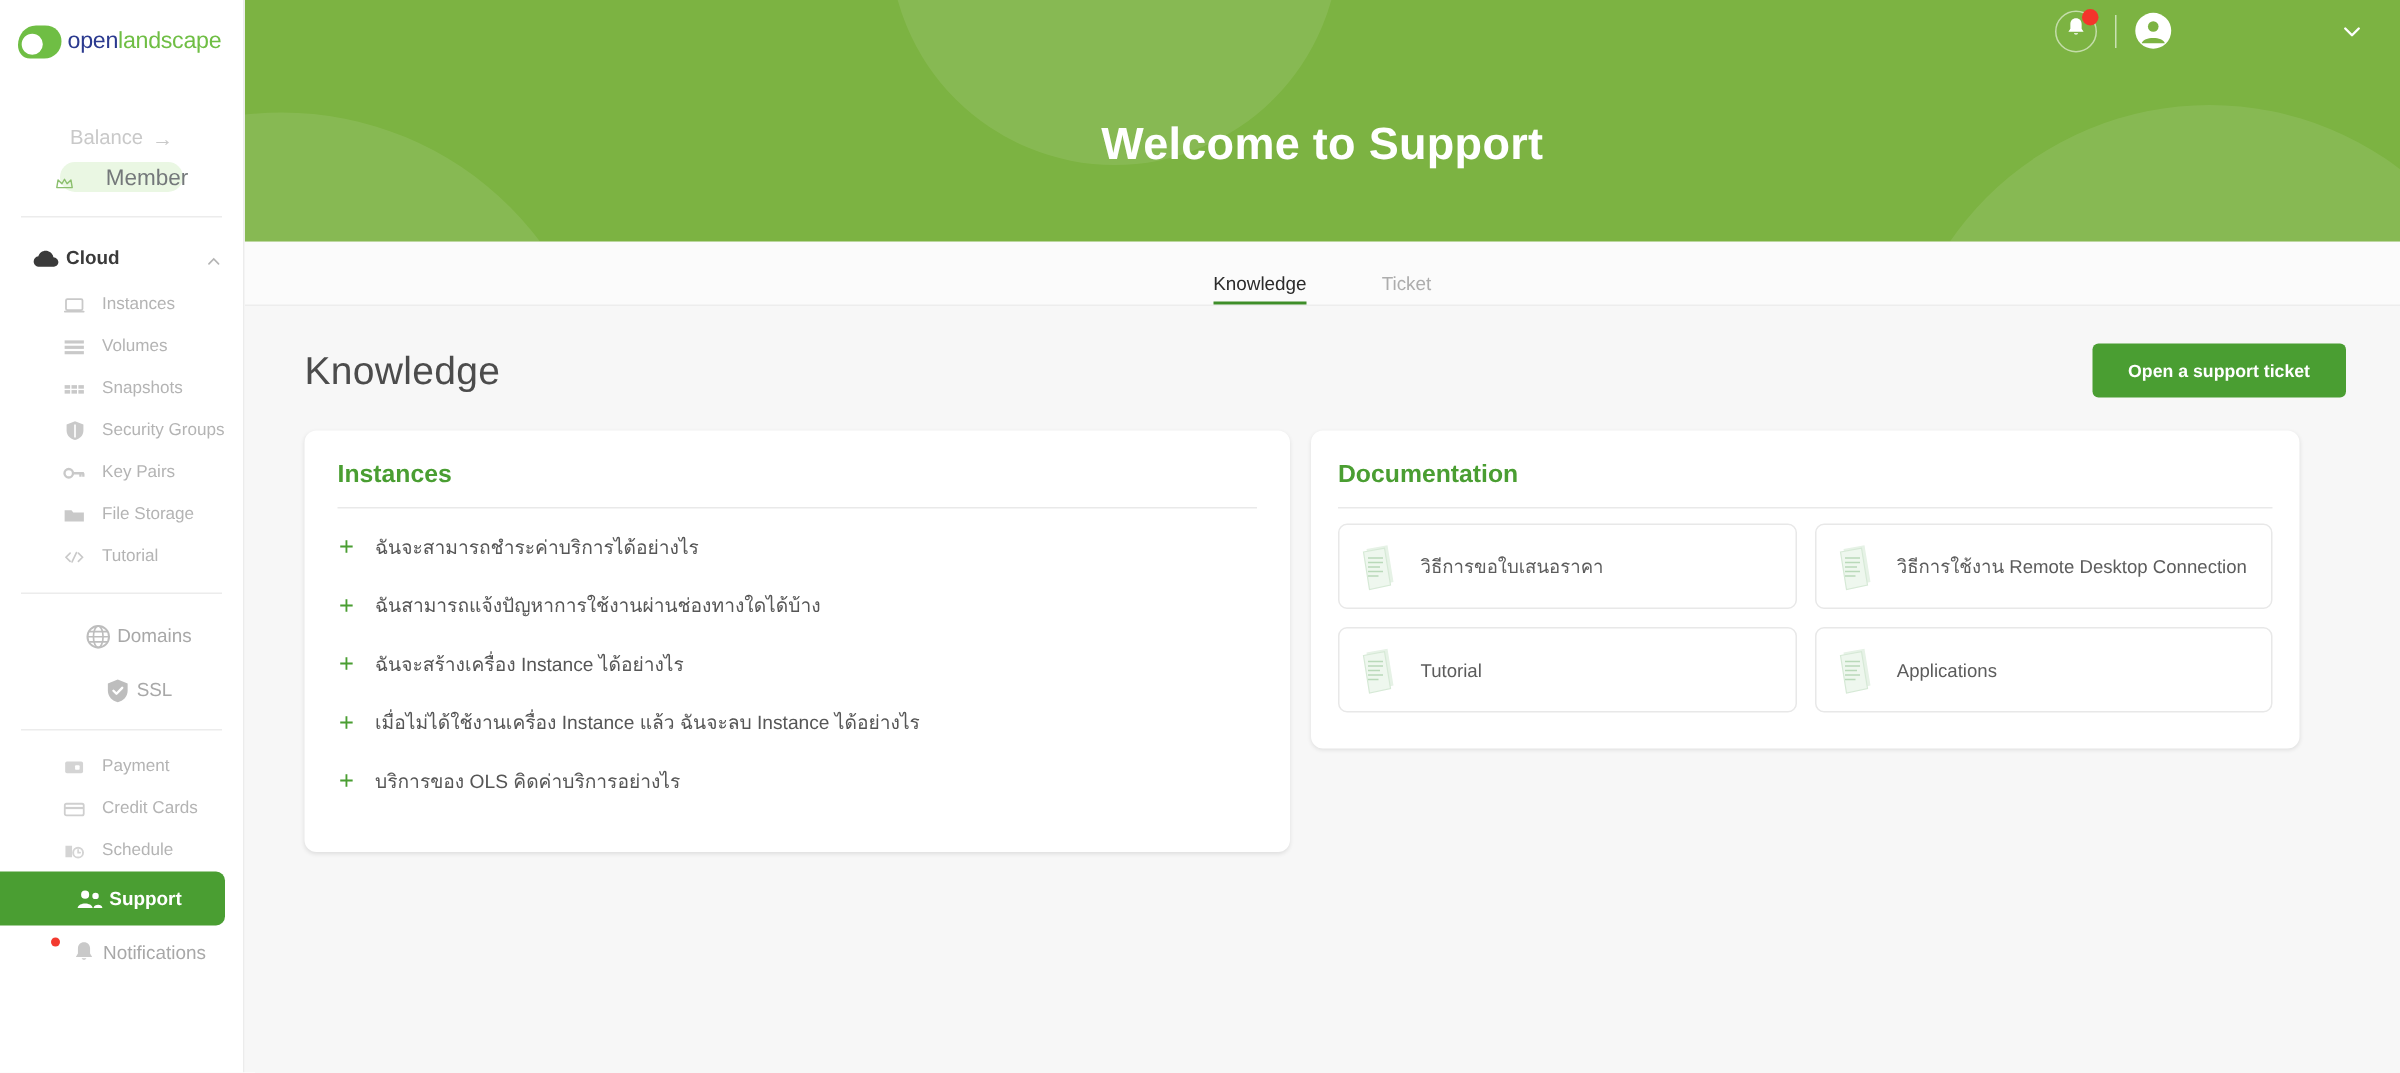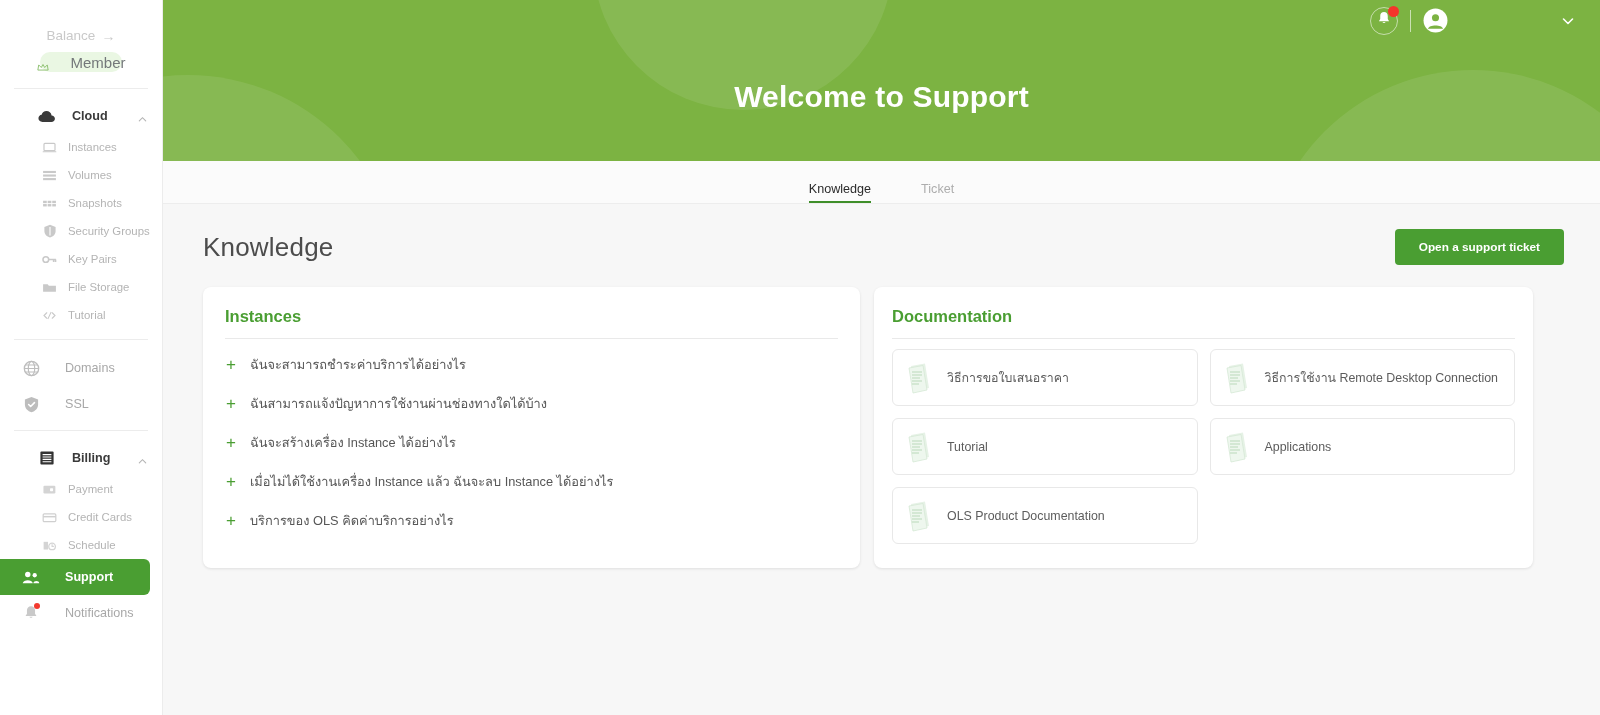--- a/index.html
+++ b/index.html
@@ -46,39 +46,40 @@
     gap: 23px;
     font-size: 15px; color: #74787a;
   }
   .crown { width: 11px; height: 8px; display: block; }
 
   .nav { margin-top: 14px; }
   .nav-sep { height: 1px; background: #ececec; margin: 0 14px 10px; }
 
   .nav-group-head {
     height: 34px; display: flex; align-items: center;
-    padding: 0 14px 0 38px;
+    padding: 0 14px 0 22px;
     cursor: pointer;
-    gap: 16px;
+    gap: 4px;
   }
   .nav-group-head .gi { width: 18px; height: 18px; flex: 0 0 18px; display:flex; align-items:center; justify-content:center;}
   .nav-group-head .lbl { font-size: 12.6px; font-weight: bold; color: #3a3a3a; flex: 1; }
   .chev { width: 11px; height: 11px; opacity: .55; }
 
   .nav-item {
     height: 28px; display: flex; align-items: center;
     padding-left: 42px; gap: 11px; cursor: pointer;
   }
   .nav-item .ii { width: 15px; height: 15px; flex: 0 0 15px; display:flex;align-items:center;justify-content:center;}
   .nav-item .lbl { font-size: 11.4px; color: #b4b4b4; }
 
   .nav-top {
     height: 36px; display: flex; align-items: center;
-    padding-left: 22px; gap: 25px; cursor: pointer;
+    padding-left: 22px; gap: 4px; cursor: pointer;
     position: relative;
+    justify-content: center;
   }
   .nav-top .ti { width: 18px; height: 18px; flex: 0 0 18px; display:flex;align-items:center;justify-content:center;}
   .nav-top .lbl { font-size: 12.6px; color: #a8a8a8; }
   .nav-top.active {
     background: #4a9e32;
     border-top-right-radius: 6px; border-bottom-right-radius: 6px;
     margin-right: 12px;
     height: 36px;
   }
   .nav-top.active .lbl { color: #ffffff; font-weight: bold; }
@@ -196,20 +197,30 @@
   .doc-icon { width: 30px; height: 32px; flex: 0 0 30px; }
   .doc-label { font-size: 12.4px; color: #5c5c5c; }
 </style>
 </head>
 <body>
 
 <div class="app">
 
   <aside class="sidebar">
 
+    <div class="logo-wrap">
+      <span class="logo-mark">
+        <svg viewBox="0 0 34 26" width="34" height="26">
+          <path d="M20 2 C27 2 31 7 31 12.5 C31 19 26 24 19.5 24 L10 24 C5 24 2 20 2 15 C2 8 7 2 14 2 Z" fill="#6fbe44"></path>
+          <circle cx="11.5" cy="14.5" r="7.6" fill="#ffffff"></circle>
+          <circle cx="11.5" cy="14.5" r="7.6" fill="none" stroke="#6fbe44" stroke-width="1.1"></circle>
+        </svg>
+      </span>
+      <span class="logo-text"><span class="logo-open">open</span><span class="logo-land">landscape</span></span>
+    </div>
 
     <div class="balance-row">
       <span>Balance</span>
       <span class="balance-arrow">→</span>
     </div>
 
     <div class="member-badge">
       <span class="crown">
         <svg viewBox="0 0 14 10" width="12" height="9">
             <path d="M1 8 L2 2 L5 5 L7 1.5 L9 5 L12 2 L13 8 Z" fill="none" stroke="#8bbf6d" stroke-width="1.1" stroke-linejoin="round"></path>
@@ -319,34 +330,20 @@
             <svg viewBox="0 0 16 16" width="17" height="17">
               <path d="M8 1 L14.2 3.4 V8 C14.2 11.6 11.5 14.4 8 15.2 C4.5 14.4 1.8 11.6 1.8 8 V3.4 Z" fill="#bdbdbd"></path>
               <path d="M5.3 8 L7.2 9.9 L10.8 6.2" fill="none" stroke="#fff" stroke-width="1.5" stroke-linecap="round" stroke-linejoin="round"></path>
             </svg>
           </span>
         <span class="lbl">SSL</span>
       </div>
 
       <div class="nav-sep" style="margin-top:8px"></div>
 
-      <div class="nav-group-head">
-        <span class="gi">
-          <svg viewBox="0 0 16 16" width="16" height="16">
-              <rect x="1.4" y="1.4" width="13.2" height="13.2" rx="1" fill="#333"></rect>
-              <path d="M3.6 4.6 H12.4 M3.6 7 H12.4 M3.6 9.4 H12.4 M3.6 11.8 H12.4" stroke="#fff" stroke-width="1.1"></path>
-            </svg>
-        </span>
-        <span class="lbl">Billing</span>
-        <span class="chev">
-          <svg viewBox="0 0 12 12" width="11" height="11">
-              <path d="M2.5 7.5 L6 4 L9.5 7.5" fill="none" stroke="#777" stroke-width="1.2" stroke-linecap="round"></path>
-            </svg>
-        </span>
-      </div>
 
       <div class="nav-item">
         <span class="ii">
             <svg viewBox="0 0 16 12" width="15" height="11">
               <rect x="1.4" y="1.8" width="13" height="8.6" rx="1.3" fill="#d4d4d4"></rect>
               <rect x="8.6" y="4.6" width="3.3" height="3.2" rx="0.6" fill="#fff"></rect>
             </svg>
           </span>
         <span class="lbl">Payment</span>
       </div>
@@ -514,30 +511,20 @@
               <span class="doc-icon">
                 <svg viewBox="0 0 30 32" width="30" height="32">
                     <path d="M6 4 L20 1.5 L24 26 L10 29 Z" fill="#e6f2e6"></path>
                     <path d="M4 6 L18 3.5 L22 28 L8 31 Z" fill="#eef7ee" stroke="#d6e9d6" stroke-width=".8"></path>
                     <path d="M7 10 H17 M7 13 H17 M7 16 H15 M7 19 H17 M7 22 H14" stroke="#b9d9b9" stroke-width="1.1"></path>
                   </svg>
               </span>
               <span class="doc-label">Applications</span>
             </div>
 
-            <div class="doc-card">
-              <span class="doc-icon">
-                <svg viewBox="0 0 30 32" width="30" height="32">
-                    <path d="M6 4 L20 1.5 L24 26 L10 29 Z" fill="#e6f2e6"></path>
-                    <path d="M4 6 L18 3.5 L22 28 L8 31 Z" fill="#eef7ee" stroke="#d6e9d6" stroke-width=".8"></path>
-                    <path d="M7 10 H17 M7 13 H17 M7 16 H15 M7 19 H17 M7 22 H14" stroke="#b9d9b9" stroke-width="1.1"></path>
-                  </svg>
-              </span>
-              <span class="doc-label">OLS Product Documentation</span>
-            </div>
 
           </div>
         </div>
 
       </div>
     </div>
   </section>
 </div>
 
 </body></html>

